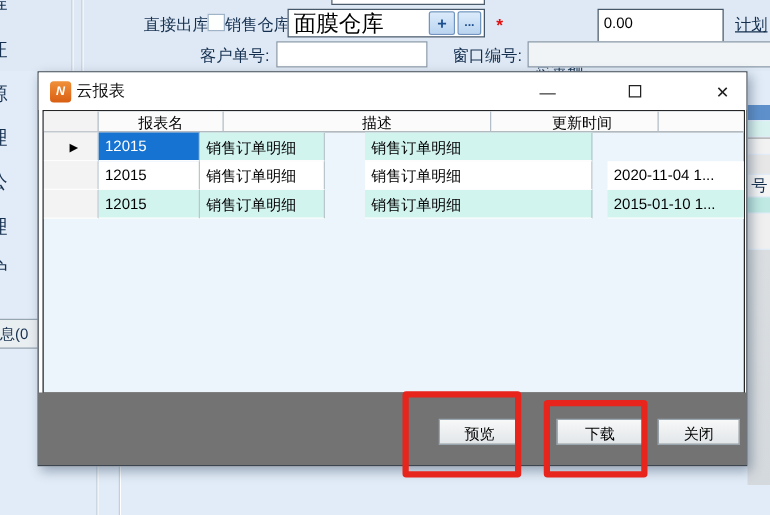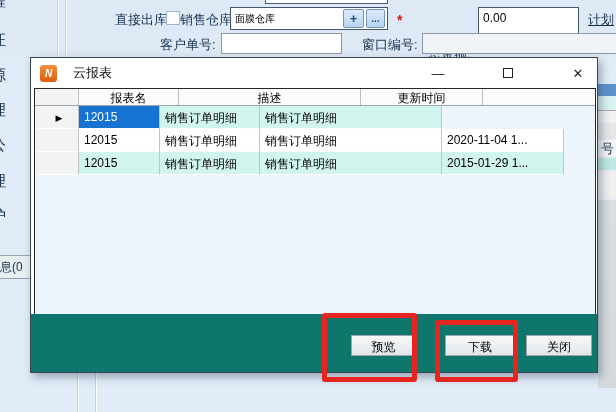--- a/index.html
+++ b/index.html
@@ -11,57 +11,57 @@
     font-size: 12px;
     background: #e2ecf8;
     color: #000;
   }
   
   .top-form { position:absolute; left:0; top:0; width:616px; height:57px; background:#dfe9f5; }
   .form-label { position:absolute; color:#15304f; font-size:13px; white-space:nowrap; }
   .partial-box-above { position:absolute; left:265px; top:-8px; width:123px; height:12px; background:#fff; border:1px solid #4d5f6e; }
   .checkbox { position:absolute; width:14px; height:14px; background:#fdfefe; border:1px solid #9fb4c8; }
   .combo { position:absolute; left:230px; top:7px; width:158px; height:23px; background:#fff; border:1px solid #45576a; display:flex; align-items:center; }
-  .combo .combo-text { flex:1; padding-left:4px; font-size:10px; color:#000; }
+  .combo .combo-text { flex:1; padding-left:4px; font-size:18px; color:#000; }
   .btn-mini { width:21px; height:19px; margin-right:2px; background:linear-gradient(#dcebfb,#b9d4f0); border:1px solid #7095c0; border-radius:2px; font-size:13px; font-weight:bold; color:#1d4f8f; display:flex; align-items:center; justify-content:center; line-height:1; }
   .required { position:absolute; left:397px; top:12px; color:#e01010; font-weight:bold; font-size:14px; }
   .field { position:absolute; background:#fff; border:1px solid #45576a; padding:3px 4px; font-size:12px; }
   .field.gray { background:#f0f4f7; border:1px solid #8a99a8; }
   .sidebar-char { position:absolute; left:-9px; width:26px; color:#16304f; font-size:15px; }
   .msg-bar { position:absolute; left:-16px; top:255px; width:48px; height:24px; background:#e9eef1; border:1px solid #96a5b2; font-size:12px; color:#16304f; display:flex; align-items:center; padding-left:3px; white-space:nowrap; }
   .splitter { position:absolute; width:2px; background:#c3cfdc; border-right:1px solid #fff; }
   
   .right-strip { position:absolute; left:598px; width:18px; }
   
   .dialog { position:absolute; left:30px; top:57px; width:568px; height:316px; background:#fff; border:1px solid #3c4650; box-shadow:3px 4px 9px rgba(50,70,95,.45); }
   .titlebar { position:absolute; left:0; top:0; width:100%; height:30px; background:#fff; display:flex; align-items:center; }
   .app-icon { width:17px; height:17px; margin-left:9px; border-radius:3px; background:linear-gradient(#f0903a,#d95f12); color:#fff; font-weight:bold; font-style:italic; font-size:10px; display:flex; align-items:center; justify-content:center; }
-  .title-text { margin-left:16px; font-size:13px; color:#111; }
+  .title-text { margin-left:4px; font-size:13px; color:#111; }
   .win-controls { position:absolute; right:8px; top:0; height:30px; display:flex; align-items:center; gap:30px; }
   .win-btn { width:22px; height:22px; display:flex; align-items:center; justify-content:center; color:#222; font-size:13px; }
   .maxi-glyph { width:10px; height:10px; border:1px solid #222; display:inline-block; }
   
   .grid { position:absolute; left:3px; top:30px; width:562px; height:227px; background:#edf5fc; border:1px solid #262626; overflow:hidden; }
   .g-row { display:flex; width:100%; }
   .g-head { height:17px; background:#fbfbfb; border-bottom:1px solid #9aa5ad; }
   .g-head .g-cell { font-size:12px; color:#000; text-align:center; padding-top:1px; border-right:1px solid #b3bec6; }
   .g-body-row { height:23px; }
   .g-cell { overflow:hidden; white-space:nowrap; }
   .g-body-row .g-cell { border-right:1px solid #b9c6cc; border-bottom:1px solid #fdfdfd; padding:4px 0 0 5px; font-size:12px; }
   .rowhdr { width:44px; flex:0 0 44px; background:#f3f3f3; border-right:1px solid #aab4bb; text-align:center; }
   .c1 { width:81px; flex:0 0 81px; }
   .c2 { width:100px; flex:0 0 100px; }
-  .c3 { width:182px; flex:0 0 182px; }
-  .c4 { width:122px; flex:0 0 122px; }
+  .c3 { width:182px; flex:0 0 182px;margin-left:32px; }
+  .c4 { width:122px; flex:0 0 122px;margin-left:12px; }
   .row-cyan .g-cell { background:#d2f4ef; }
   .row-white .g-cell { background:#ffffff; }
   .cell-selected { background:#1673d2 !important; color:#fff; }
   .arrow { font-size:9px; color:#000; line-height:14px; }
   
-  .footer { position:absolute; left:0; bottom:0; width:100%; height:58px; background:#0f766e; }
+  .footer { position:absolute; left:0; bottom:0; width:100%; height:58px; background:#737373; }
   .dlg-btn { position:absolute; top:21px; height:21px; background:linear-gradient(#f7f8f8,#e2e6e9); border:1px solid #9aa6af; font-size:12px; color:#000; text-align:center; padding-top:3px; font-family:"Liberation Sans",sans-serif; }
   
   .anno { position:absolute; border:5px solid #e8251c; border-radius:3px; background:transparent; z-index:50; }
 </style>
 </head>
 <body>
 
 <div class="top-form">
   <div class="partial-box-above"></div>
 
@@ -147,21 +147,21 @@
       <div class="g-cell c2">销售订单明细</div>
       <div class="g-cell c3">销售订单明细</div>
       <div class="g-cell c4">2020-11-04 1...</div>
     </div>
 
     <div class="g-row g-body-row row-cyan">
       <div class="g-cell rowhdr" style="background:#f3f3f3;"></div>
       <div class="g-cell c1">12015</div>
       <div class="g-cell c2">销售订单明细</div>
       <div class="g-cell c3">销售订单明细</div>
-      <div class="g-cell c4">2015-01-29 1...</div>
+      <div class="g-cell c4">2015-01-10 1...</div>
     </div>
   </div>
 
   <div class="footer">
     <button class="dlg-btn" style="left:320px; width:65px;">预览</button>
     <button class="dlg-btn" style="left:495px; width:66px;">关闭</button>
     <button class="dlg-btn" style="left:414px; width:70px;">下载</button>
   </div>
 </div>
 

